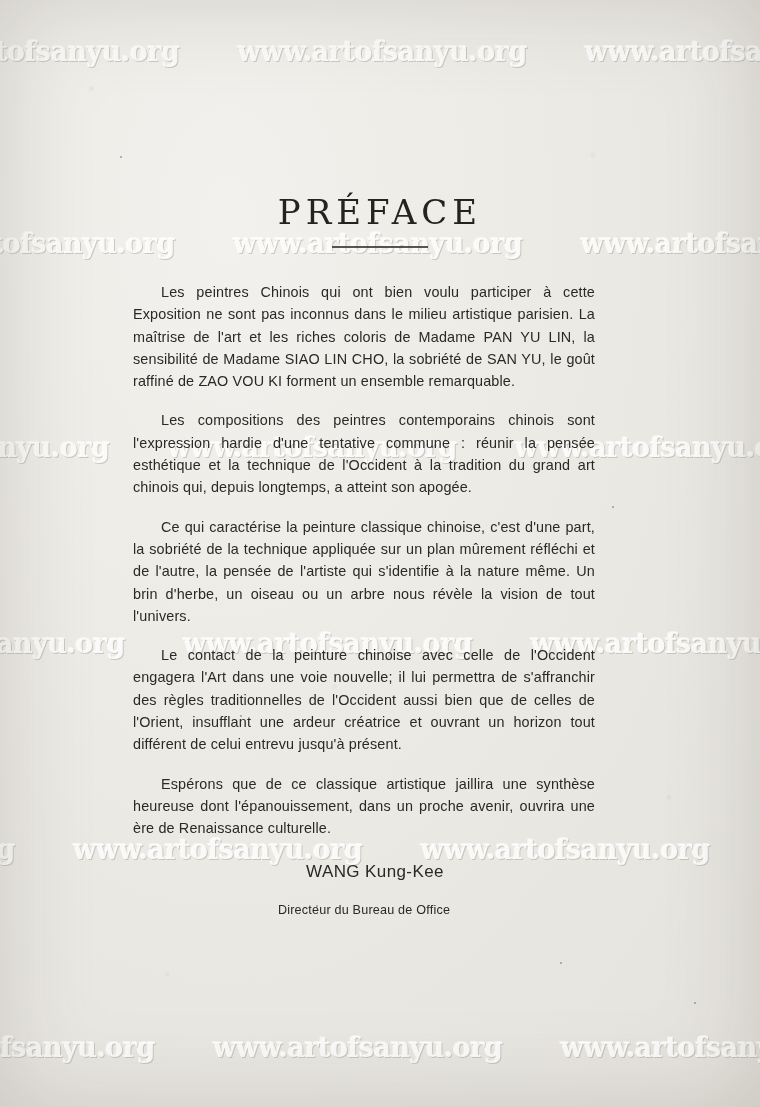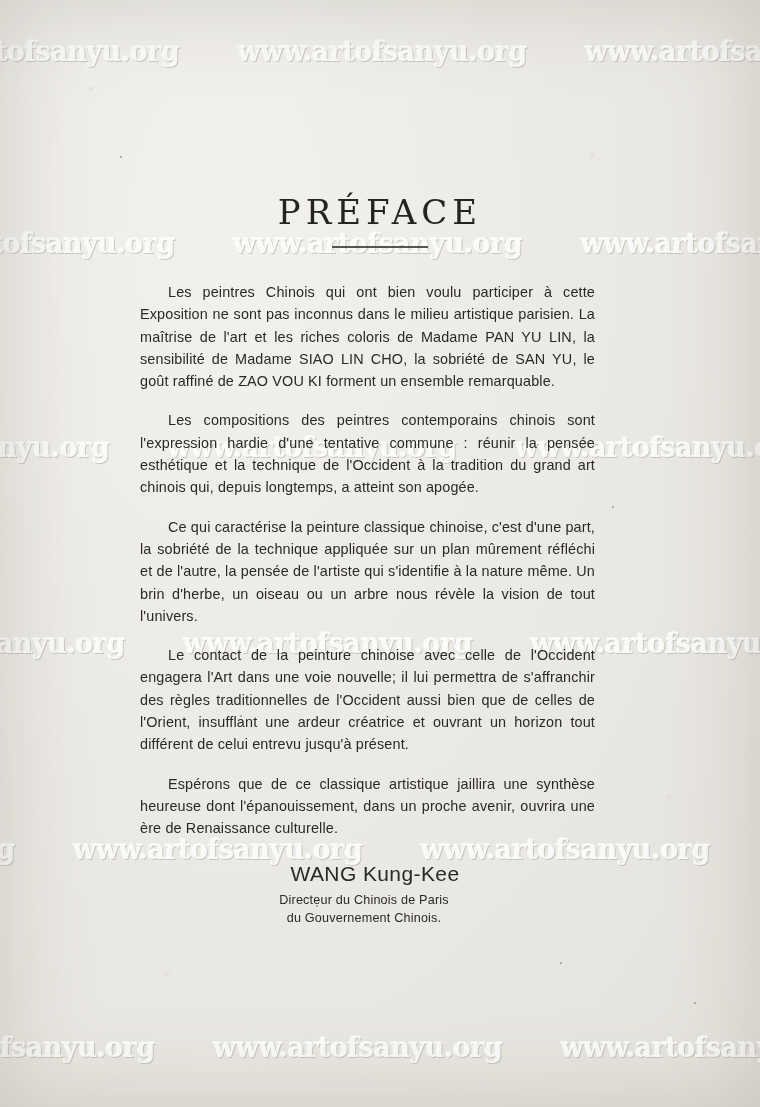--- a/index.html
+++ b/index.html
@@ -97,39 +97,39 @@
     background: #3a3833;
     opacity: .85;
   }
   .body {
     position: absolute;
     top: 281px;
     left: 133px;
     width: 462px;
   }
   .para {
-    margin: 0 0 17px 7px;
+    margin: 0 0 17px 0;
     text-indent: 28px;
     font-family: "Liberation Sans", sans-serif;
     font-size: 14.4px;
     line-height: 22.3px;
     color: #2a2926;
     text-align: justify;
     letter-spacing: .15px;
   }
   .sign {
     margin-top: 22px;
     text-align: center;
     font-family: "Liberation Sans", sans-serif;
     color: #2a2926;
   }
   .sign-name {
-    font-size: 21px;
+    font-size: 17px;
     letter-spacing: .4px;
-    margin-bottom: 5px;
+    margin-bottom: 19px;
     padding-left: 22px;
   }
   .sign-line {
     font-size: 12.6px;
     line-height: 18.5px;
     letter-spacing: .2px;
   }
   .dot {
     position: absolute;
     width: 2px; height: 2px;
@@ -184,22 +184,21 @@
 
     <div class="body">
       <p class="para">Les peintres Chinois qui ont bien voulu participer à cette Exposition ne sont pas inconnus dans le milieu artistique parisien. La maîtrise de l'art et les riches coloris de Madame PAN YU LIN, la sensibilité de Madame SIAO LIN CHO, la sobriété de SAN YU, le goût raffiné de ZAO VOU KI forment un ensemble remarquable.</p>
       <p class="para">Les compositions des peintres contemporains chinois sont l'expression hardie d'une tentative commune : réunir la pensée esthétique et la technique de l'Occident à la tradition du grand art chinois qui, depuis longtemps, a atteint son apogée.</p>
       <p class="para">Ce qui caractérise la peinture classique chinoise, c'est d'une part, la sobriété de la technique appliquée sur un plan mûrement réfléchi et de l'autre, la pensée de l'artiste qui s'identifie à la nature même. Un brin d'herbe, un oiseau ou un arbre nous révèle la vision de tout l'univers.</p>
       <p class="para">Le contact de la peinture chinoise avec celle de l'Occident engagera l'Art dans une voie nouvelle; il lui permettra de s'affranchir des règles traditionnelles de l'Occident aussi bien que de celles de l'Orient, insufflant une ardeur créatrice et ouvrant un horizon tout différent de celui entrevu jusqu'à présent.</p>
       <p class="para">Espérons que de ce classique artistique jaillira une synthèse heureuse dont l'épanouissement, dans un proche avenir, ouvrira une ère de Renaissance culturelle.</p>
 
       <div class="sign">
         <div class="sign-name">WANG  Kung-Kee</div>
-        <div class="sign-line">Directeur du Chinois de Paris</div>
-        <div class="sign-line">du Gouvernement Chinois.</div>
+        <div class="sign-line">Directeur du Bureau de Office</div>
       </div>
     </div>
 
     <div class="dot" style="left:240px; top:715px;"></div>
     <div class="dot" style="left:316px; top:905px;"></div>
     <div class="dot" style="left:560px; top:962px;"></div>
     <div class="dot" style="left:694px; top:1002px;"></div>
     <div class="dot" style="left:612px; top:506px;"></div>
     <div class="dot" style="left:120px; top:156px;"></div>
   </div>

